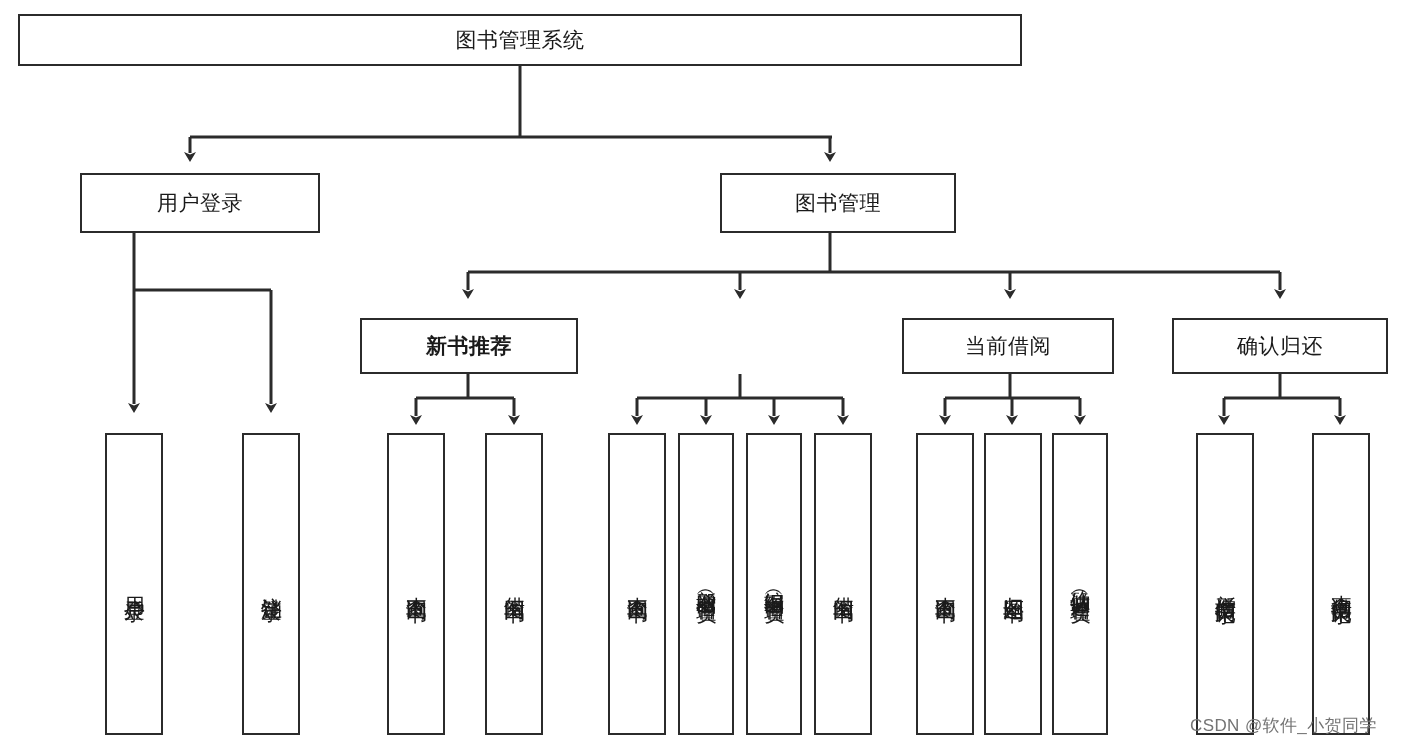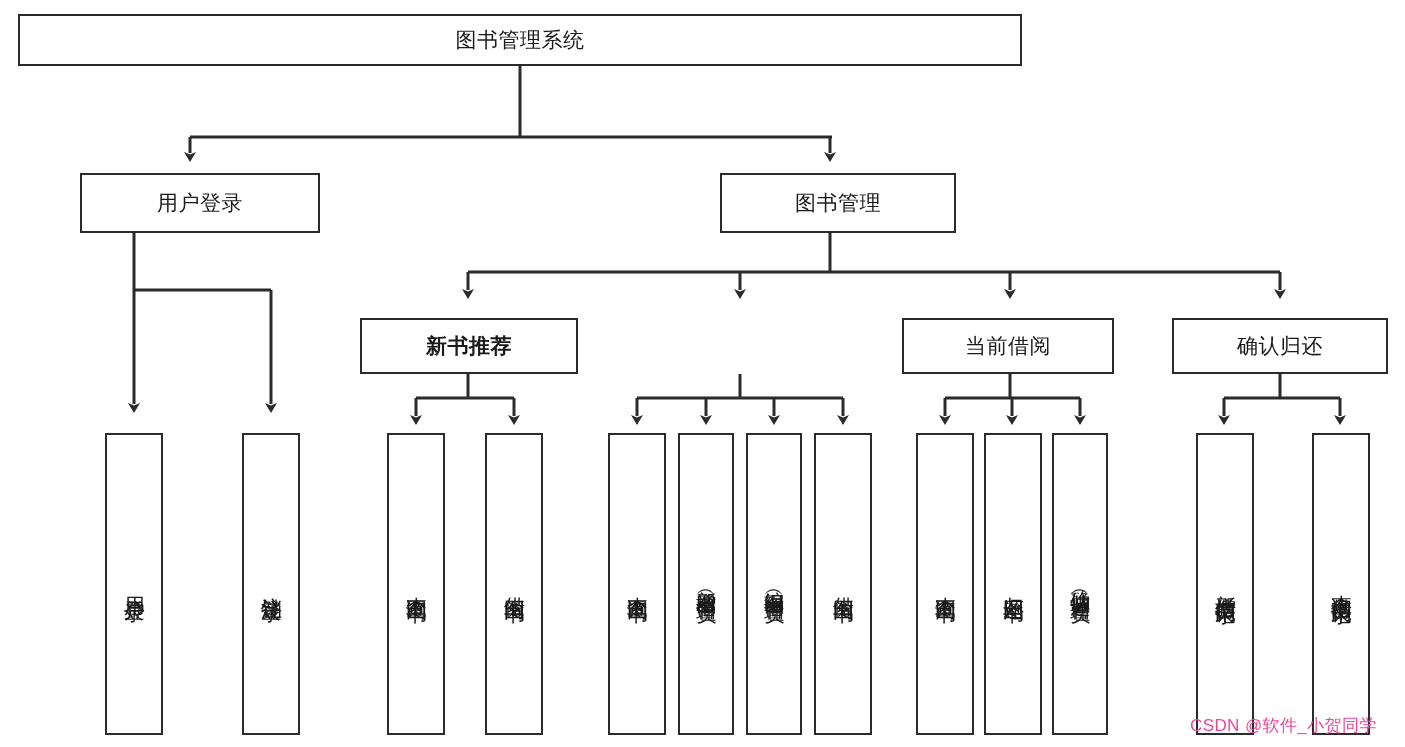--- a/index.html
+++ b/index.html
@@ -58,21 +58,21 @@
     text-align: left;
   }
   .node.narrow .label {
     font-size: 20px;
   }
   #watermark {
     position: absolute;
     left: 1190px;
     top: 714px;
     font-size: 17px;
-    color: #ec4899;
+    color: #737373;
     white-space: nowrap;
     letter-spacing: 0.4px;
     font-family: "Liberation Sans", "DejaVu Sans", sans-serif;
   }
 </style>
 </head>
 <body>
 
 <div id="canvas">
 

